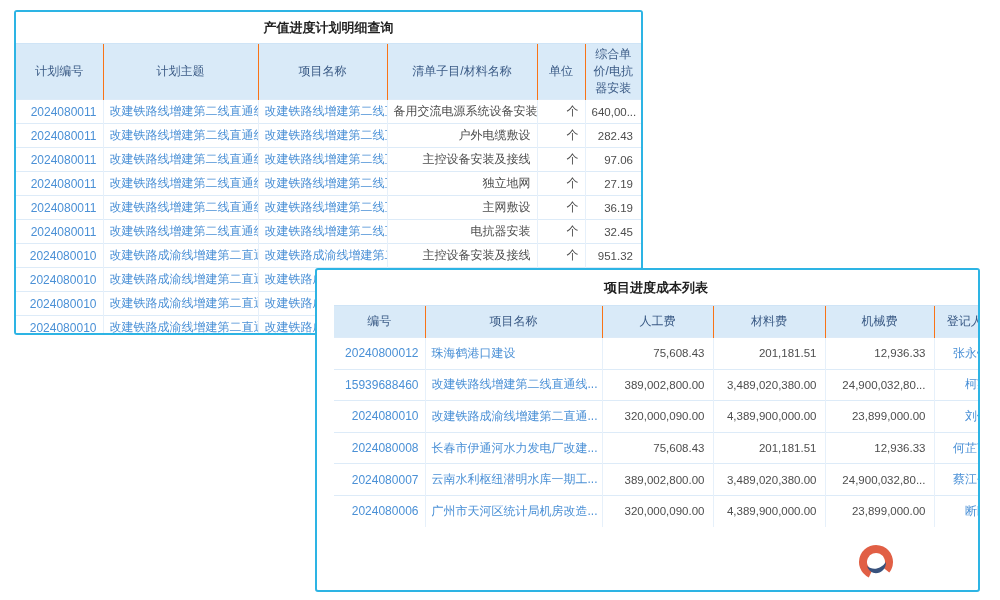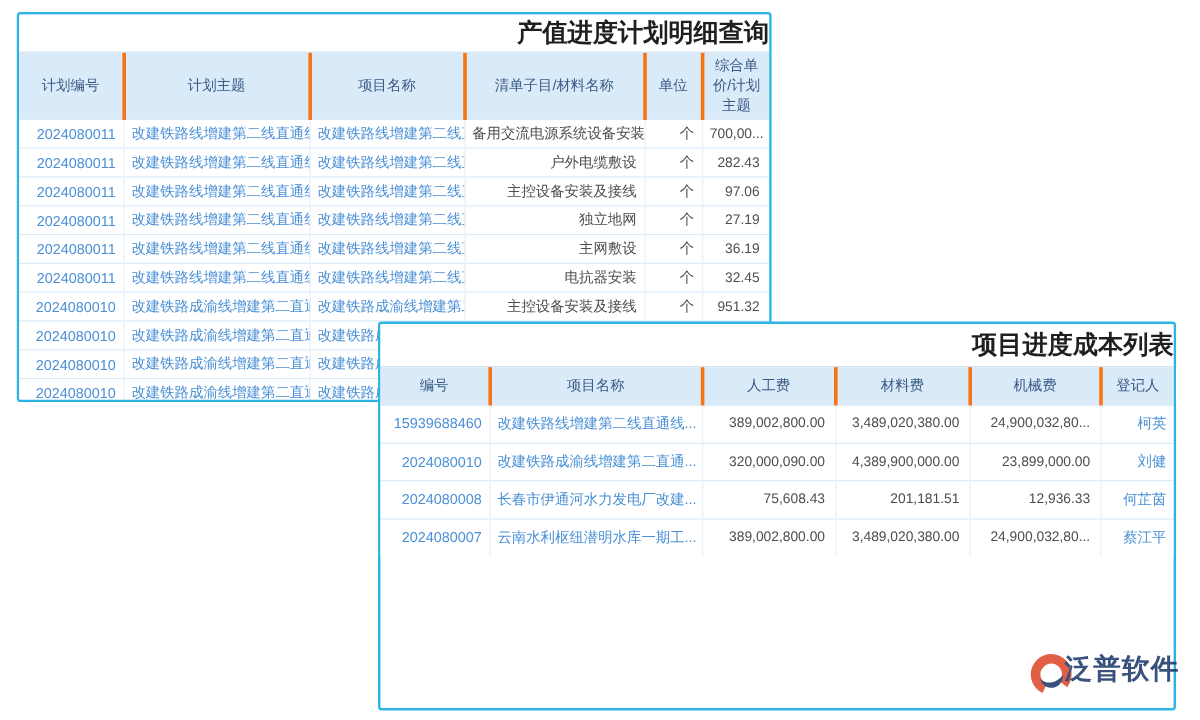--- a/index.html
+++ b/index.html
@@ -2,30 +2,30 @@
 <html><head>
 <meta charset="utf-8">
 <style>
   html,body{margin:0;padding:0;background:#ffffff;}
   body{width:1000px;height:600px;position:relative;overflow:hidden;
        font-family:"Liberation Sans","DejaVu Sans",sans-serif;}
 
   .tbl{position:absolute;background:#fff;border:2px solid #2db4e4;border-radius:3px;
        box-sizing:border-box;overflow:hidden;}
   .tbl-plan{left:14px;top:10px;width:629px;height:325px;z-index:1;}
-  .tbl-cost{left:315px;top:268px;width:665px;height:324px;z-index:2;}
-
-  .tbl-title{text-align:right;font-weight:bold;font-size:21px;color:#1f1f1f;
+  .tbl-cost{left:315px;top:268px;width:665px;height:324px;z-index:2;padding-left:17px;}
+
+  .tbl-title{text-align:center;font-weight:bold;font-size:13px;color:#1f1f1f;
              border-bottom:1px solid #cfe4f6;background:#fff;}
   .tbl-plan .tbl-title{height:31px;line-height:31px;}
   .tbl-cost .tbl-title{height:35px;line-height:35px;}
 
   table{border-collapse:collapse;table-layout:fixed;width:100%;}
   thead th{background:#d9eaf8;color:#3a5a85;font-weight:normal;font-size:12px;
-           border-right:3px solid #f97316;padding:2px 3px;text-align:center;}
+           border-right:1px solid #f97316;padding:2px 3px;text-align:center;}
   thead th:last-child{border-right:none;}
   .tbl-plan thead th{height:44px;}
   .tbl-cost thead th{height:27px;margin-top:32px;}
 
   tbody td{border-top:1px solid #ddebf8;border-right:1px solid #e6f0fa;
            color:#4d4d4d;font-size:12px;overflow:hidden;white-space:nowrap;
            padding:0 6px;background:#fff;}
   tbody td:last-child{border-right:none;}
   .tbl-plan tbody td{height:23px;}
   .tbl-cost tbody td{height:30.6px;}
@@ -59,31 +59,31 @@
           <col style="width:48px">
           <col style="width:56px">
       </colgroup>
       <thead>
         <tr>
           <th>计划编号</th>
           <th>计划主题</th>
           <th>项目名称</th>
           <th>清单子目/材料名称</th>
           <th>单位</th>
-          <th>综合单价/计划主题</th>
+          <th>综合单价/电抗器安装</th>
         </tr>
       </thead>
       <tbody>
           <tr>
             <td class="c-link c-center">2024080011</td>
             <td class="c-link c-clip">改建铁路线增建第二线直通线</td>
             <td class="c-link c-clip">改建铁路线增建第二线直通线</td>
             <td class="c-center">备用交流电源系统设备安装</td>
             <td class="c-center">个</td>
-            <td class="c-num">700,00...</td>
+            <td class="c-num">640,00...</td>
           </tr>
           <tr>
             <td class="c-link c-center">2024080011</td>
             <td class="c-link c-clip">改建铁路线增建第二线直通线</td>
             <td class="c-link c-clip">改建铁路线增建第二线直通线</td>
             <td class="c-center">户外电缆敷设</td>
             <td class="c-center">个</td>
             <td class="c-num">282.43</td>
           </tr>
           <tr>
@@ -170,20 +170,28 @@
           <th>编号</th>
           <th>项目名称</th>
           <th>人工费</th>
           <th>材料费</th>
           <th>机械费</th>
           <th>登记人</th>
         </tr>
       </thead>
       <tbody>
           <tr>
+            <td class="c-link c-center">20240800012</td>
+            <td class="c-link c-left">珠海鹤港口建设</td>
+            <td class="c-num">75,608.43</td>
+            <td class="c-num">201,181.51</td>
+            <td class="c-num">12,936.33</td>
+            <td class="c-link c-center">张永银</td>
+          </tr>
+          <tr>
             <td class="c-link c-center">15939688460</td>
             <td class="c-link c-left">改建铁路线增建第二线直通线...</td>
             <td class="c-num">389,002,800.00</td>
             <td class="c-num">3,489,020,380.00</td>
             <td class="c-num">24,900,032,80...</td>
             <td class="c-link c-center">柯英</td>
           </tr>
           <tr>
             <td class="c-link c-center">2024080010</td>
             <td class="c-link c-left">改建铁路成渝线增建第二直通...</td>
@@ -200,29 +208,36 @@
             <td class="c-num">12,936.33</td>
             <td class="c-link c-center">何芷茵</td>
           </tr>
           <tr>
             <td class="c-link c-center">2024080007</td>
             <td class="c-link c-left">云南水利枢纽潜明水库一期工...</td>
             <td class="c-num">389,002,800.00</td>
             <td class="c-num">3,489,020,380.00</td>
             <td class="c-num">24,900,032,80...</td>
             <td class="c-link c-center">蔡江平</td>
+          </tr>
+          <tr>
+            <td class="c-link c-center">2024080006</td>
+            <td class="c-link c-left">广州市天河区统计局机房改造...</td>
+            <td class="c-num">320,000,090.00</td>
+            <td class="c-num">4,389,900,000.00</td>
+            <td class="c-num">23,899,000.00</td>
+            <td class="c-link c-center">断郎</td>
           </tr>
         </tbody>
     </table>
   </section>
 
   <div class="logo">
     <span class="logo-icon">
       <svg width="36" height="36" viewBox="0 0 36 36">
         <circle cx="18" cy="18" r="13" fill="none" stroke="#dd4a2c" stroke-width="8" stroke-dasharray="64 18" transform="rotate(115 18 18)"></circle>
         <path d="M9 22 C15 27 23 25 28 18 C28 26 22 30 16 29 C12 28 10 25 9 22 Z" fill="#1d3b6c"></path>
       </svg>
     </span>
-    <div class="logo-name">泛普软件</div>
     <div class="logo-url">www.fanpusoft.com</div>
   </div>
 
 </div>
 
 </body></html>

